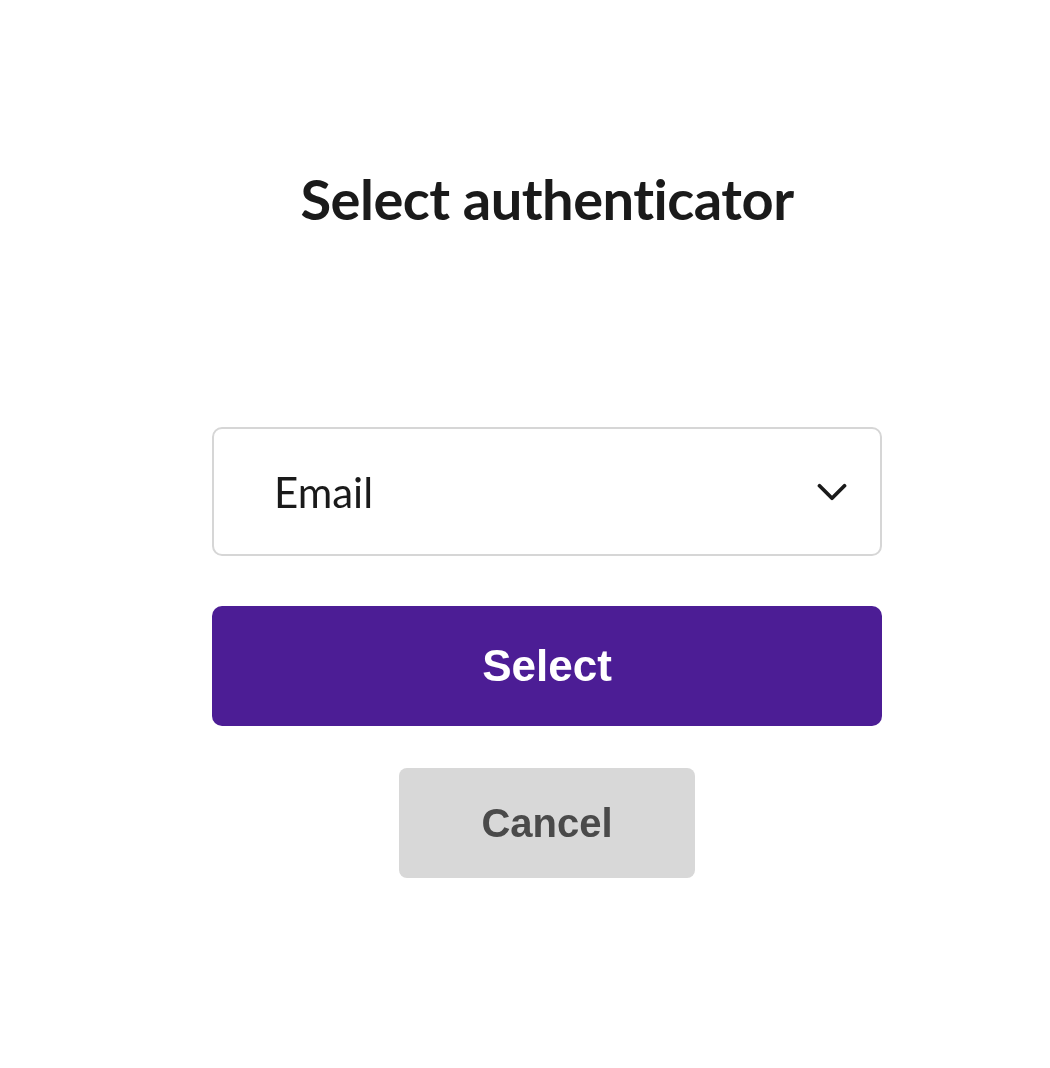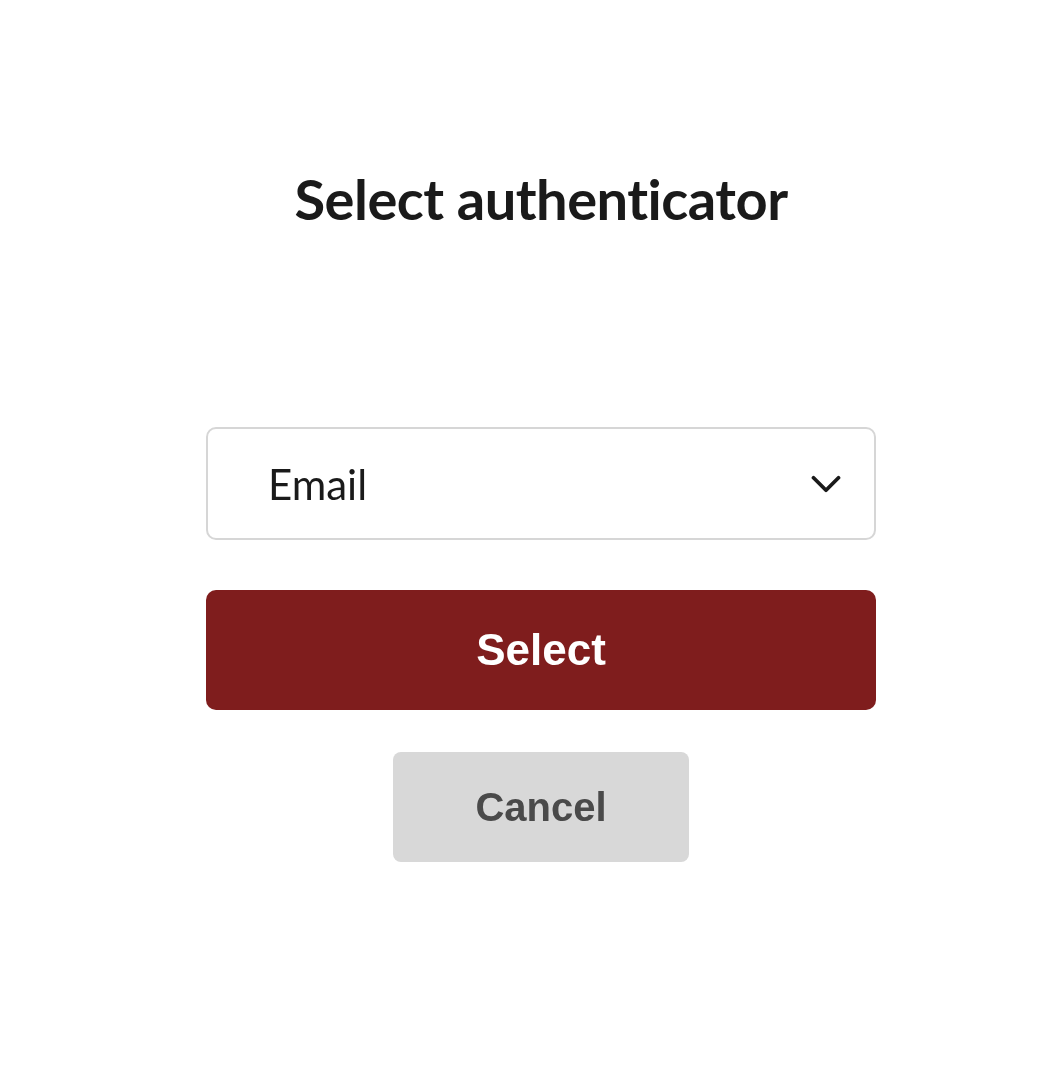--- a/index.html
+++ b/index.html
@@ -9,40 +9,40 @@
     }
     body {
       font-family: -apple-system, BlinkMacSystemFont, "Segoe UI", "Lato", "Helvetica Neue", Arial, sans-serif;
       background: #ffffff;
       width: 1050px;
       height: 1068px;
       position: relative;
     }
     .container {
       position: absolute;
-      left: 206px;
+      left: 212px;
       top: 165px;
       width: 670px;
     }
     .title {
       font-size: 56px;
       font-weight: 700;
       color: #1a1a1a;
       text-align: center;
       margin-bottom: 195px;
       letter-spacing: -0.5px;
     }
     .select-wrapper {
       position: relative;
       width: 100%;
       margin-bottom: 50px;
     }
     .select-box {
       width: 100%;
-      height: 113px;
+      height: 129px;
       border: 2px solid #d6d6d6;
       border-radius: 10px;
       background: #ffffff;
       font-size: 42px;
       color: #1a1a1a;
       padding: 0 60px;
       appearance: none;
       -webkit-appearance: none;
       -moz-appearance: none;
       cursor: pointer;
@@ -59,21 +59,21 @@
       pointer-events: none;
     }
     .chevron svg {
       width: 30px;
       height: 20px;
       display: block;
     }
     .select-button {
       width: 100%;
       height: 120px;
-      background: #7f1d1d;
+      background: #4c1d95;
       border: none;
       border-radius: 10px;
       color: #ffffff;
       font-size: 44px;
       font-weight: 700;
       cursor: pointer;
       margin-bottom: 42px;
     }
     .cancel-wrapper {
       display: flex;

